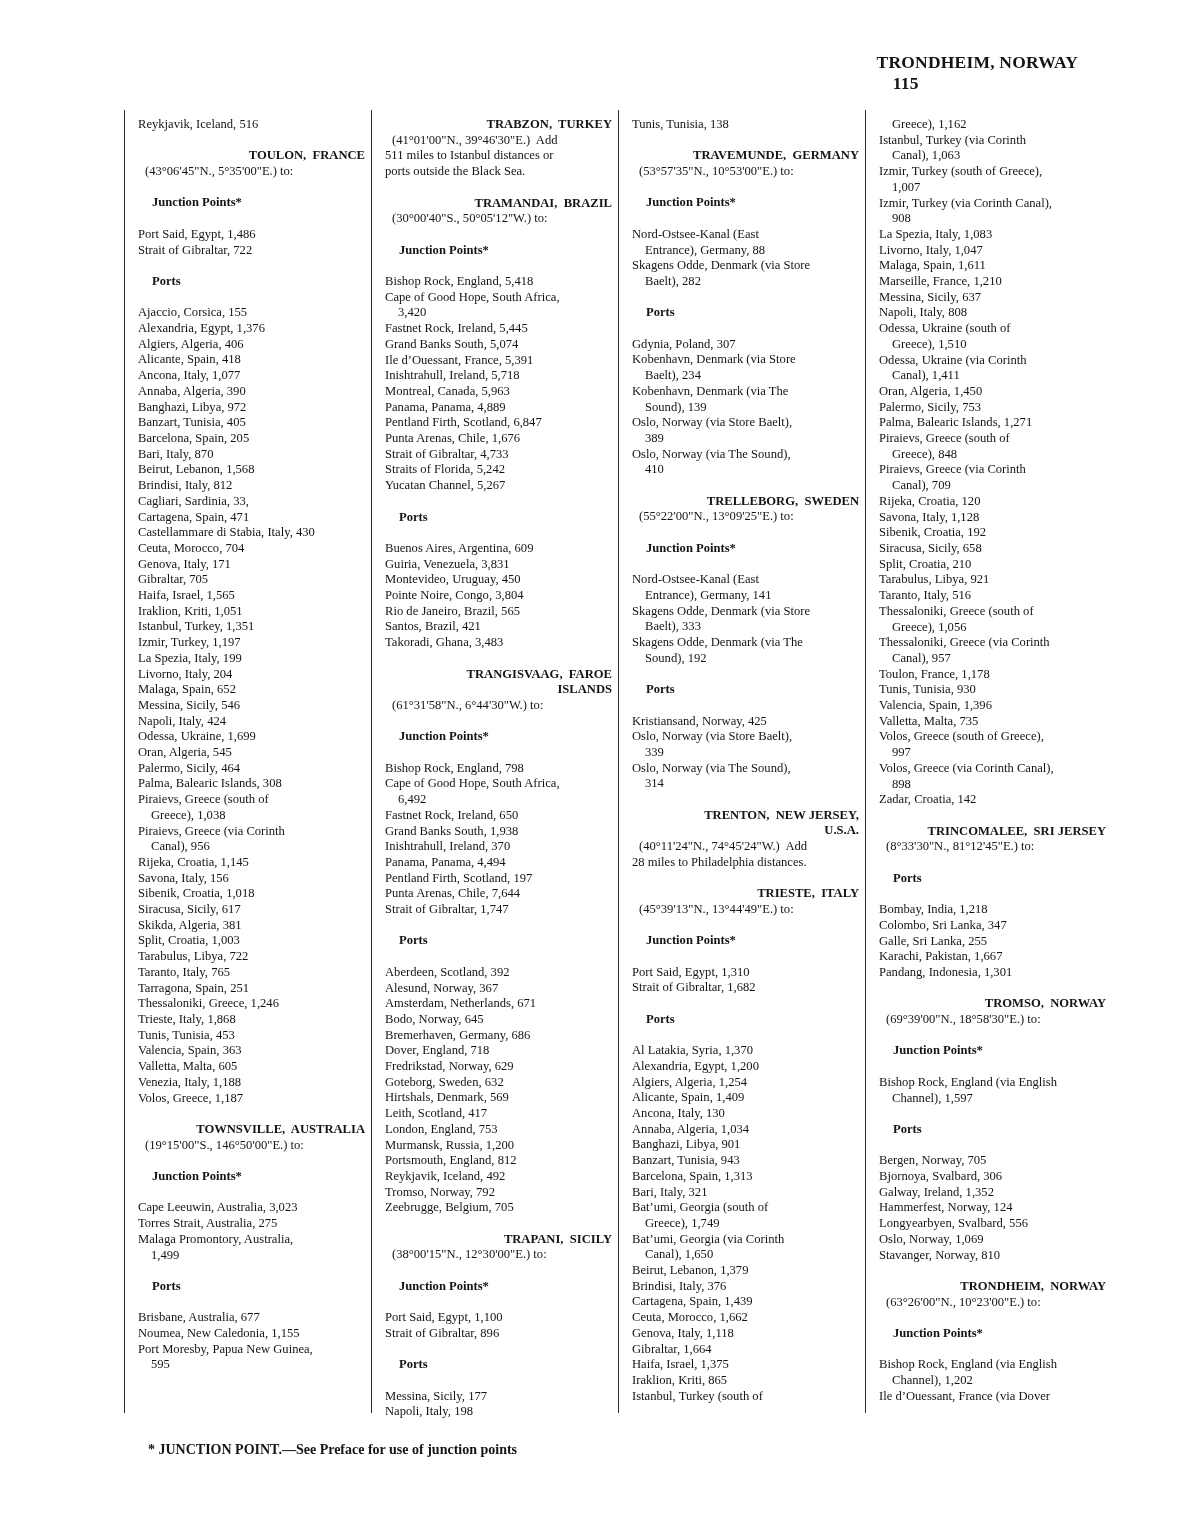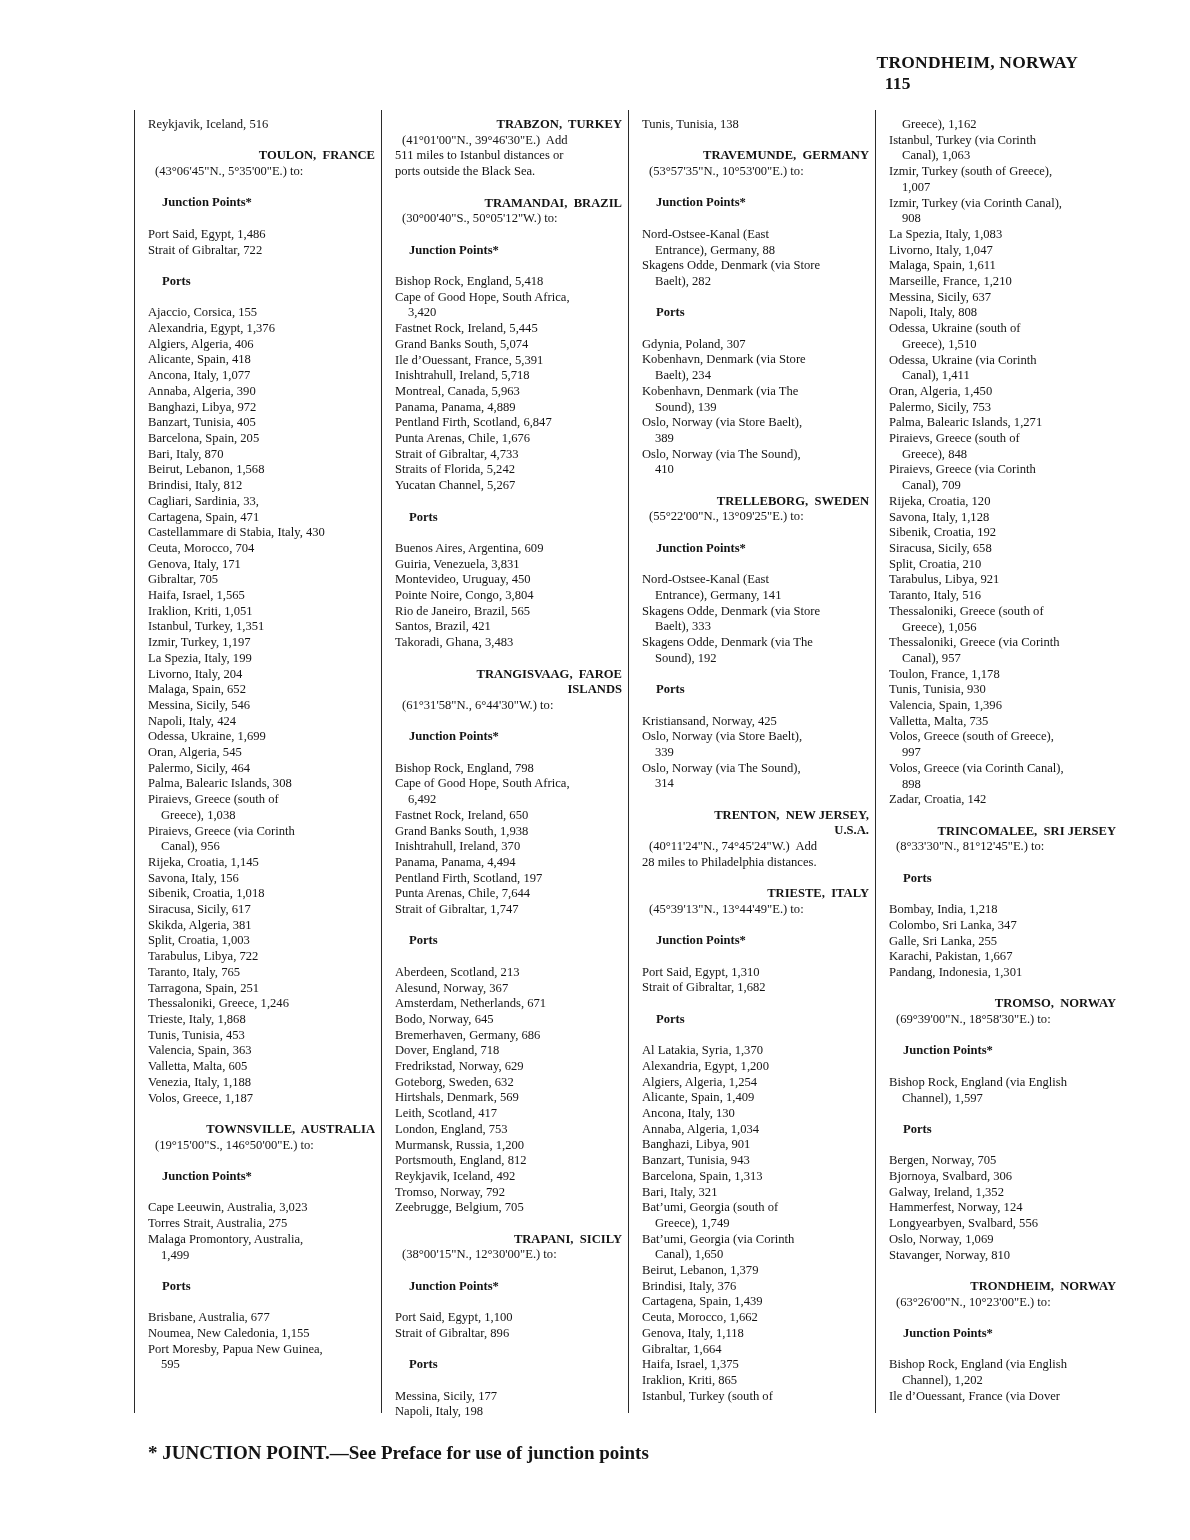--- a/index.html
+++ b/index.html
@@ -12,24 +12,24 @@
     overflow: hidden;
   }
   .page-header {
     position: absolute;
     top: 31px; right: 112px;
     font-weight: bold;
     font-size: 17.5px;
     letter-spacing: 0.2px;
     white-space: pre;
   }
-  .page-header .page-num { margin-left: 8px; }
+  .page-header .page-num { margin-left: 16px; }
   .columns {
     position: absolute;
-    left: 134px; top: 110px;
+    left: 124px; top: 110px;
     display: flex;
     align-items: stretch;
   }
   .col {
     width: 247px;
     box-sizing: border-box;
     border-left: 1px solid #2b2b2b;
     padding: 7px 6px 0 13px;
     height: 1303px;
   }
@@ -41,21 +41,21 @@
   .t-b { height: 15.7px; }         
   .t-h { font-weight: bold; text-align: right; }      
   .t-c { padding-left: 7px; }      
   .t-s { font-weight: bold; padding-left: 14px; } 
   .t-i { padding-left: 13px; }     
   .t-n { }                         
   .footer-note {
     position: absolute;
     left: 148px; top: 1442px;
     font-weight: bold;
-    font-size: 19px;
+    font-size: 14px;
     white-space: pre;
   }
 </style>
 </head>
 <body>
 
 <div class="page-header">
   <span>TRONDHEIM, NORWAY</span>
   <span class="page-num">115</span>
 </div>
@@ -191,21 +191,21 @@
       <div class="line t-e">Fastnet Rock, Ireland, 650</div>
       <div class="line t-e">Grand Banks South, 1,938</div>
       <div class="line t-e">Inishtrahull, Ireland, 370</div>
       <div class="line t-e">Panama, Panama, 4,494</div>
       <div class="line t-e">Pentland Firth, Scotland, 197</div>
       <div class="line t-e">Punta Arenas, Chile, 7,644</div>
       <div class="line t-e">Strait of Gibraltar, 1,747</div>
       <div class="line t-b"></div>
       <div class="line t-s">Ports</div>
       <div class="line t-b"></div>
-      <div class="line t-e">Aberdeen, Scotland, 213</div>
+      <div class="line t-e">Aberdeen, Scotland, 392</div>
       <div class="line t-e">Alesund, Norway, 367</div>
       <div class="line t-e">Amsterdam, Netherlands, 671</div>
       <div class="line t-e">Bodo, Norway, 645</div>
       <div class="line t-e">Bremerhaven, Germany, 686</div>
       <div class="line t-e">Dover, England, 718</div>
       <div class="line t-e">Fredrikstad, Norway, 629</div>
       <div class="line t-e">Goteborg, Sweden, 632</div>
       <div class="line t-e">Hirtshals, Denmark, 569</div>
       <div class="line t-e">Leith, Scotland, 417</div>
       <div class="line t-e">London, England, 753</div>

